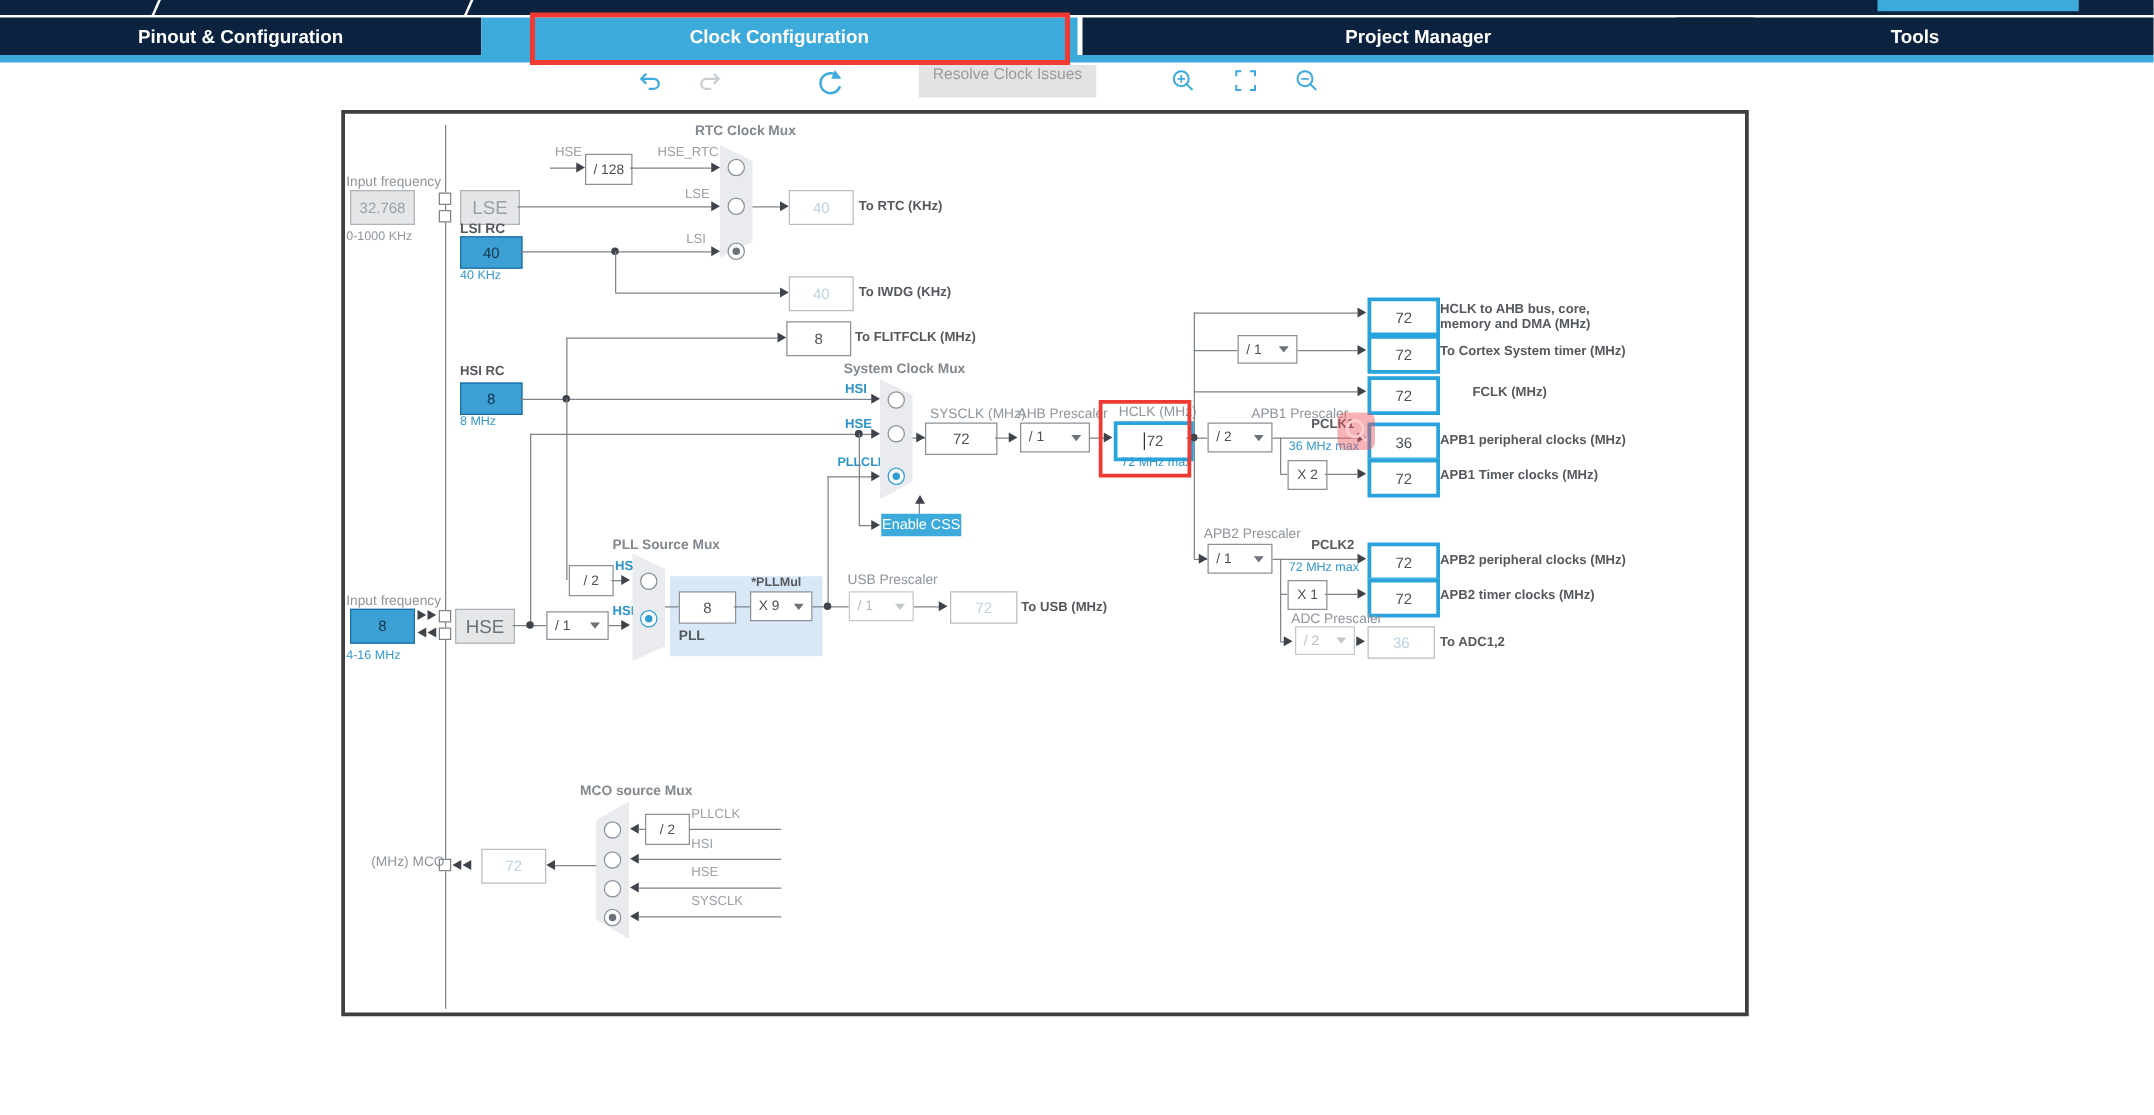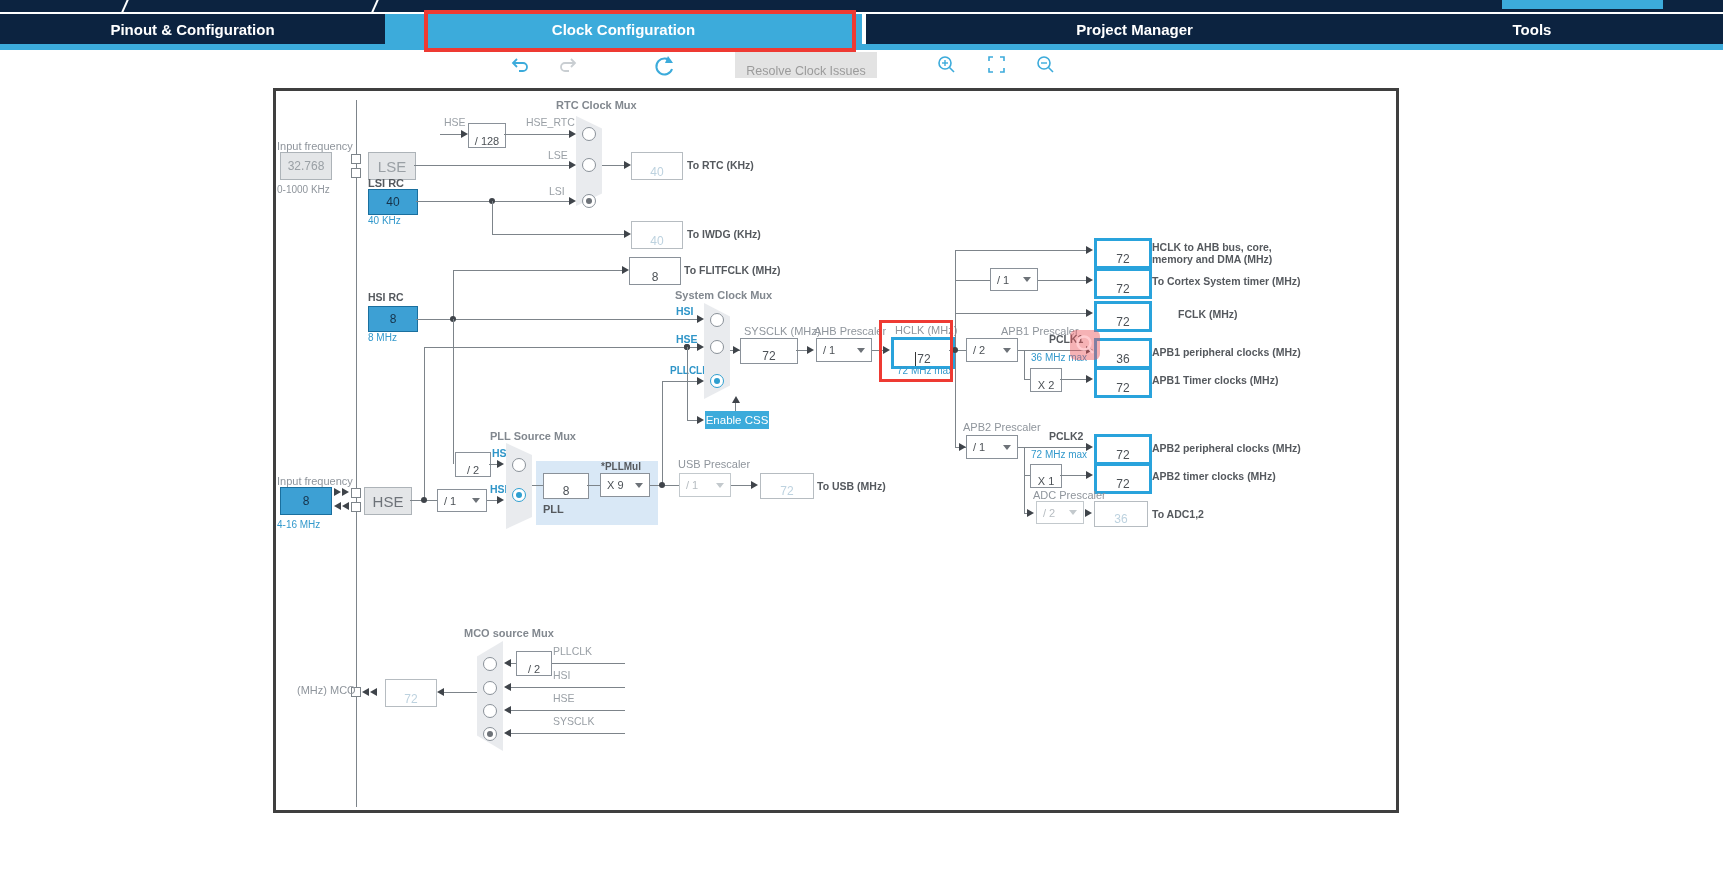--- a/index.html
+++ b/index.html
@@ -9,33 +9,33 @@
   .topstrip{left:0;top:0;width:1723px;height:12px;background:#0c2340}
   .slash{width:2px;height:16px;background:#fff;transform:rotate(24deg);top:-2px}
   .topblue{top:0;height:9px;background:#3cabdb}
   .tab{top:14px;height:30px;display:flex;align-items:center;justify-content:center;
     color:#fff;font-size:15px;font-weight:bold;cursor:default}
   .tab.navy{background:#0c2340}
   .tab.blue{background:#3cabdb}
   .bluestrip{left:0;top:44px;width:1723px;height:6px;background:#3cabdb}
   .redrect{border:4px solid #ee3a33;z-index:40;pointer-events:none}
   .toolbtn{background:#e3e3e3;color:#9b9b9b;font-size:12.5px;display:flex;
-    align-items:flex-end;justify-content:center}
+    align-items:flex-start;justify-content:center}
   
   .canvas{left:273px;top:88px;width:1120px;height:719px;border:3px solid #3f3f3f;background:#fff}
   
   .wh{height:1px;background:#7d848a}
   .wv{width:1px;background:#7d848a}
   .ar{width:0;height:0;border-top:4px solid transparent;border-bottom:4px solid transparent;border-left:7px solid #3f444a}
   .al{width:0;height:0;border-top:4px solid transparent;border-bottom:4px solid transparent;border-right:7px solid #3f444a}
   .au{width:0;height:0;border-left:4px solid transparent;border-right:4px solid transparent;border-bottom:7px solid #3f444a}
   .dot{width:6px;height:6px;border-radius:50%;background:#3f444a}
   .sq{width:8px;height:8px;background:#fff;border:1px solid #7d848a}
   
-  .vbox{background:#fff;border:1px solid #8a9199;display:flex;align-items:flex-end;
+  .vbox{background:#fff;border:1px solid #8a9199;display:flex;align-items:center;
     justify-content:center;font-size:12px;color:#4c5156}
   .vbox.dis{border-color:#b6bcc1;color:#bdd2df}
   .vbox.hl{border:3px solid #29a3dc}
   .src{background:#3da0d4;border:1px solid #1a6f9e;color:#16324a;display:flex;
     align-items:center;justify-content:center;font-size:12px}
   .gsrc{background:#e4e6e8;border:1px solid #adb3b8;color:#9aa0a5;display:flex;
     align-items:center;justify-content:center;font-size:15px}
   .dd{background:#fff;border:1px solid #8a9199;display:flex;align-items:center;
     justify-content:space-between;padding:0 6px;font-size:11px;color:#4c5156;box-sizing:border-box}
   .dd .cv{width:0;height:0;border-left:4px solid transparent;border-right:4px solid transparent;border-top:5px solid #6d7278}

